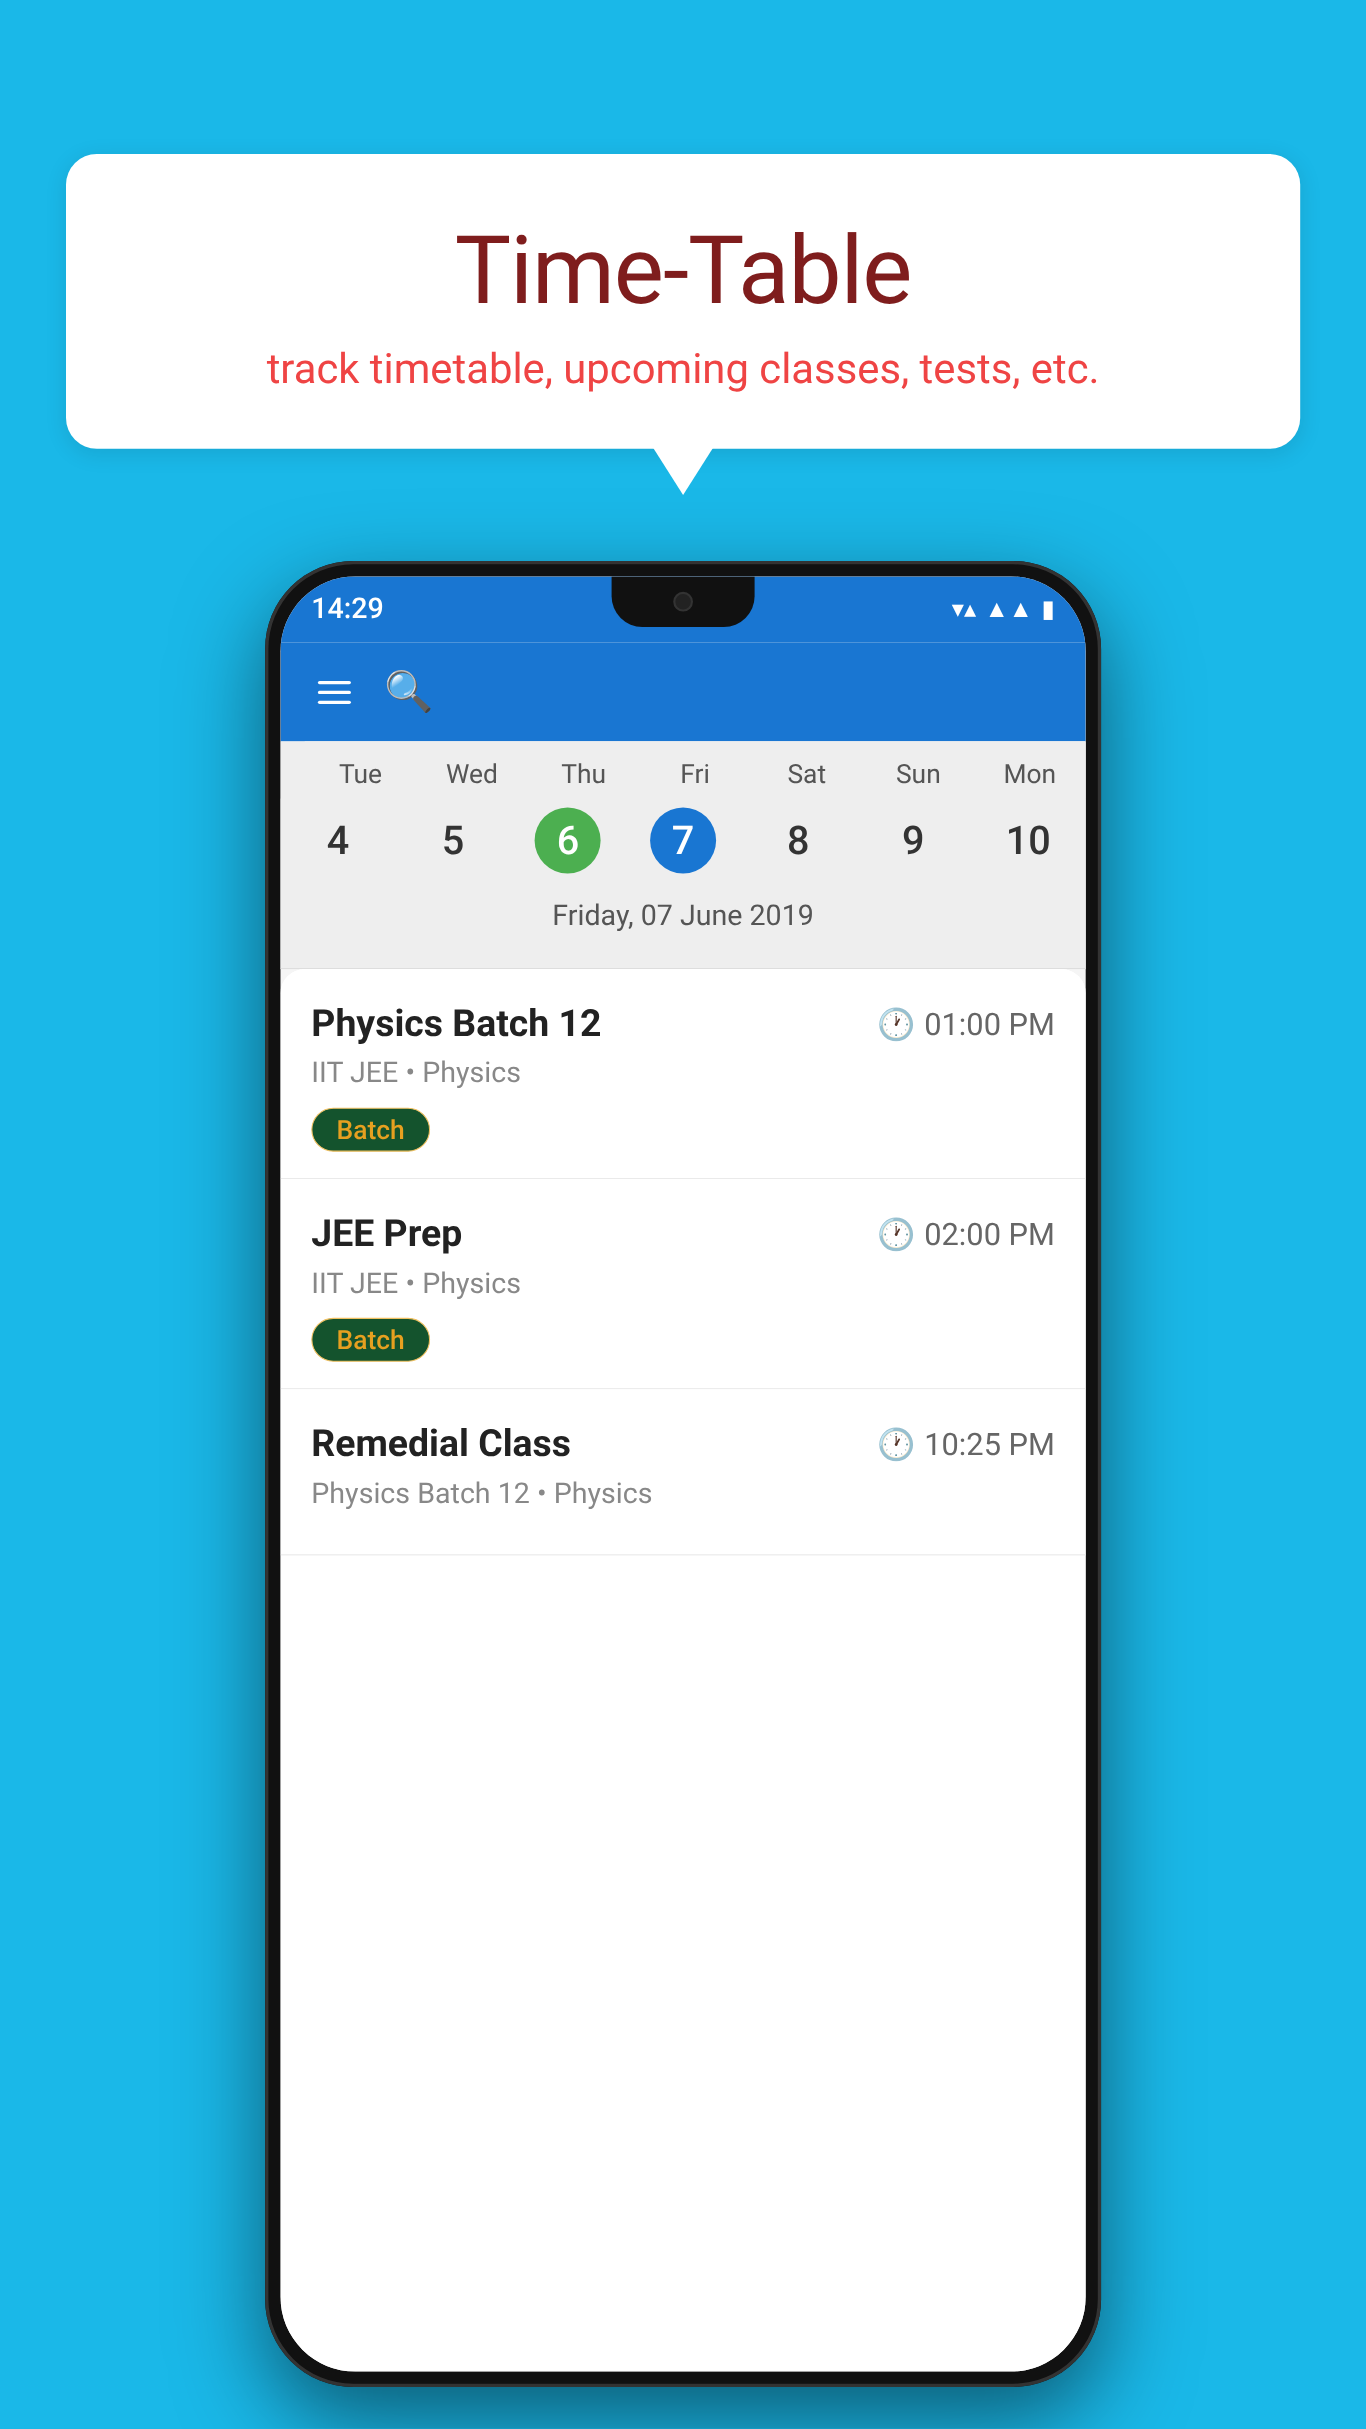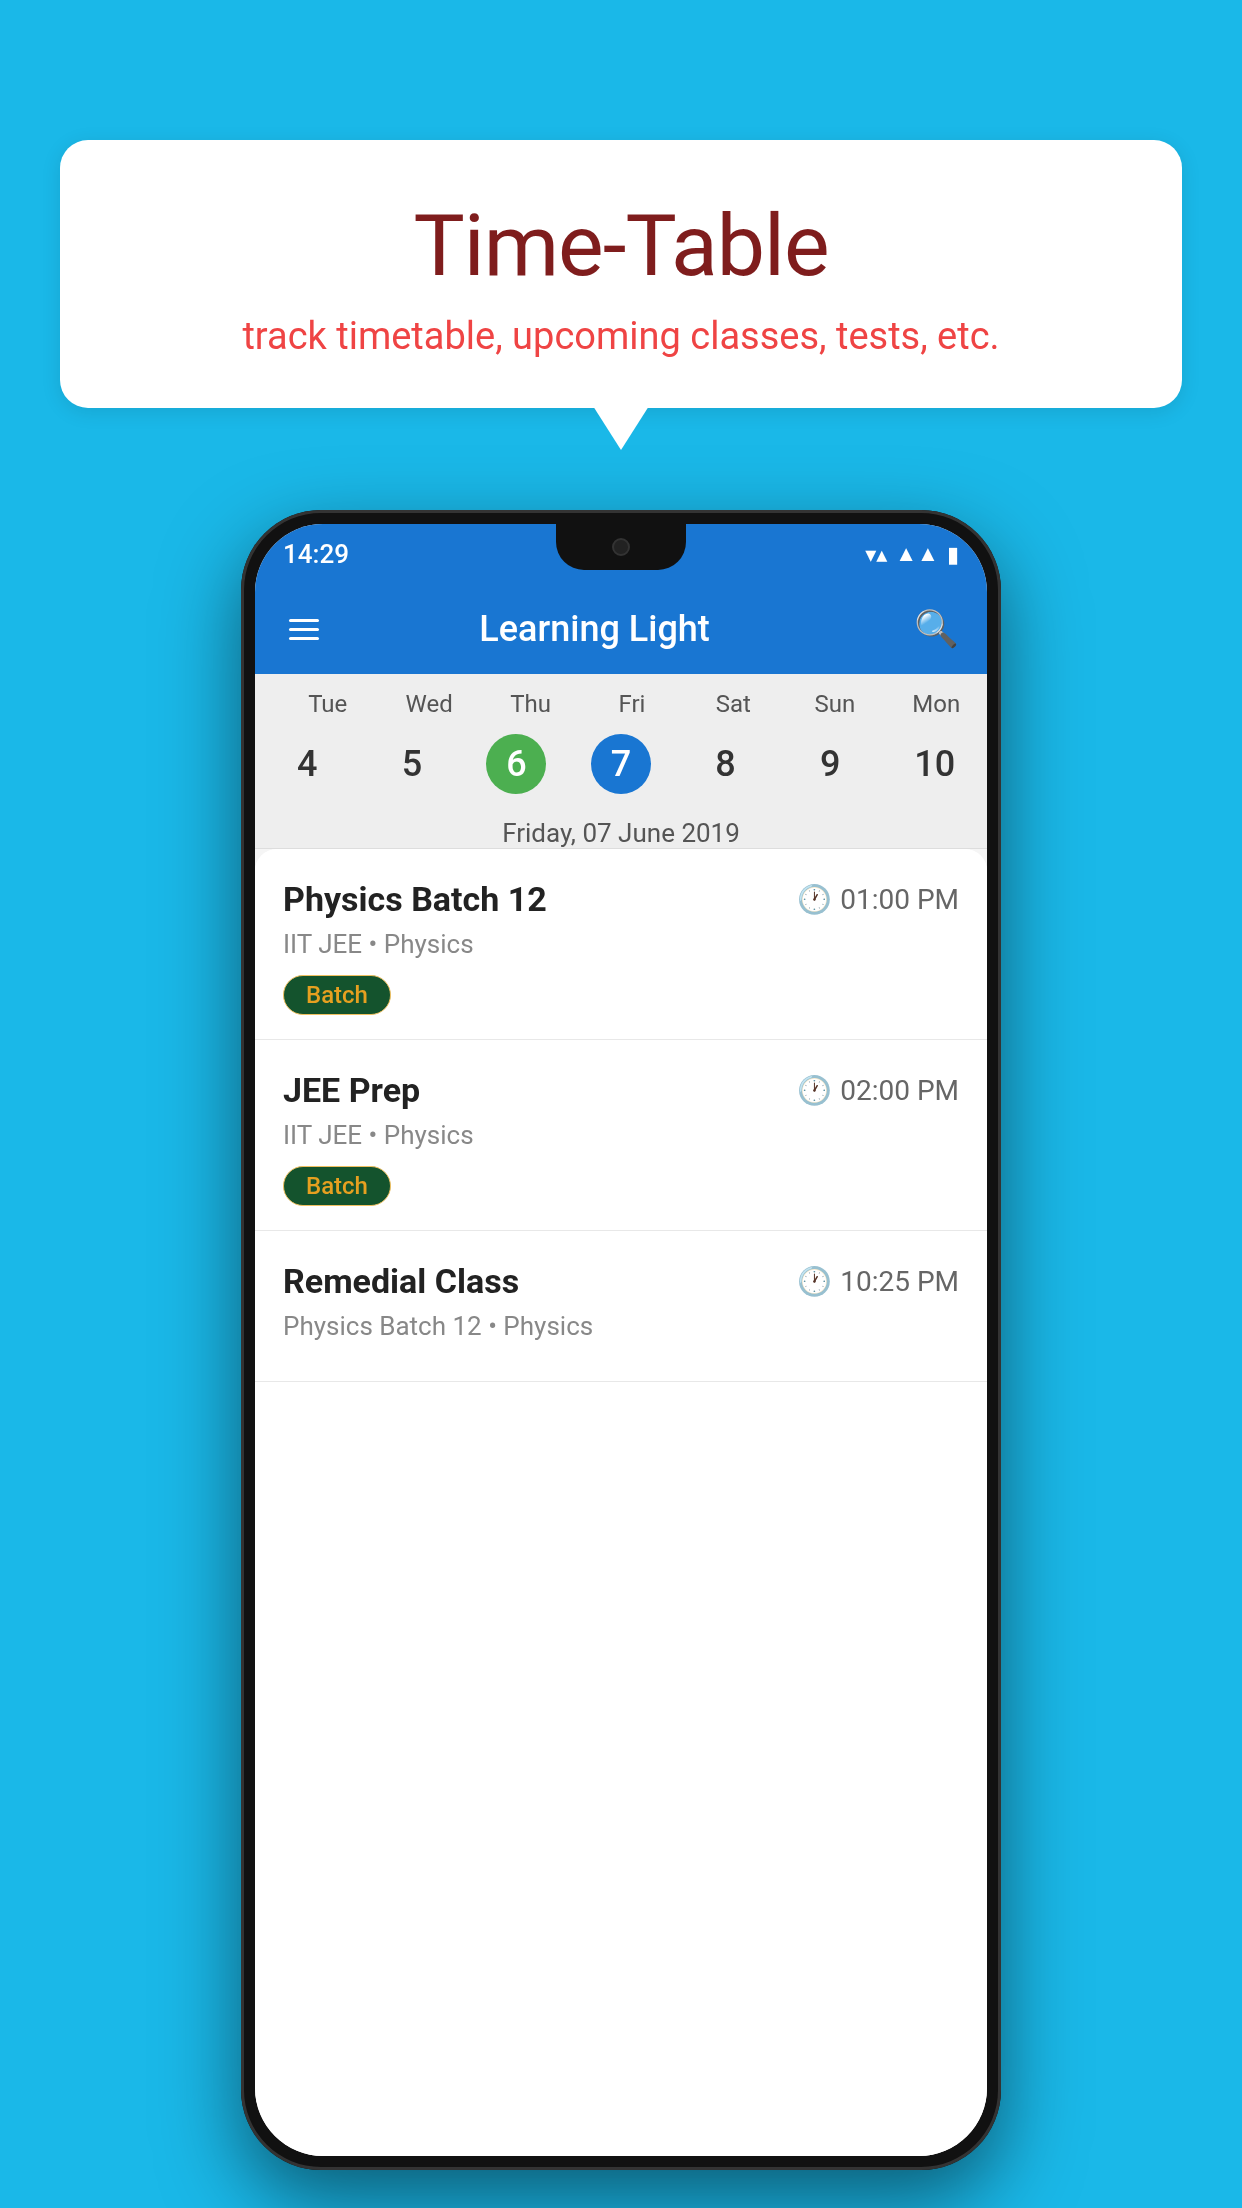--- a/index.html
+++ b/index.html
@@ -265,21 +265,21 @@
       color: white;
     }
 
     .day-num.selected {
       background: #1976d2;
       color: white;
     }
 
     .selected-date-label {
       text-align: center;
-      padding: 10px 0 0;
+      padding: 10px 0 32px;
       font-size: 26px;
       color: #555;
       background: #eeeeee;
       border-bottom: 1px solid #ddd;
     }
 
     
     .schedule-list {
       background: white;
       overflow-y: auto;
@@ -370,21 +370,20 @@
             <span class="battery-icon">▮</span>
           </div>
         </div>
 
         <div class="app-bar">
           <div class="hamburger">
             <span></span>
             <span></span>
             <span></span>
           </div>
-          <div class="app-title">Learning Light</div>
           <div class="search-icon-btn">🔍</div>
         </div>
 
         <div class="calendar-section">
           <div class="day-headers">
             <div class="day-col">
               <span class="day-name">Tue</span>
             </div>
             <div class="day-col">
               <span class="day-name">Wed</span>

